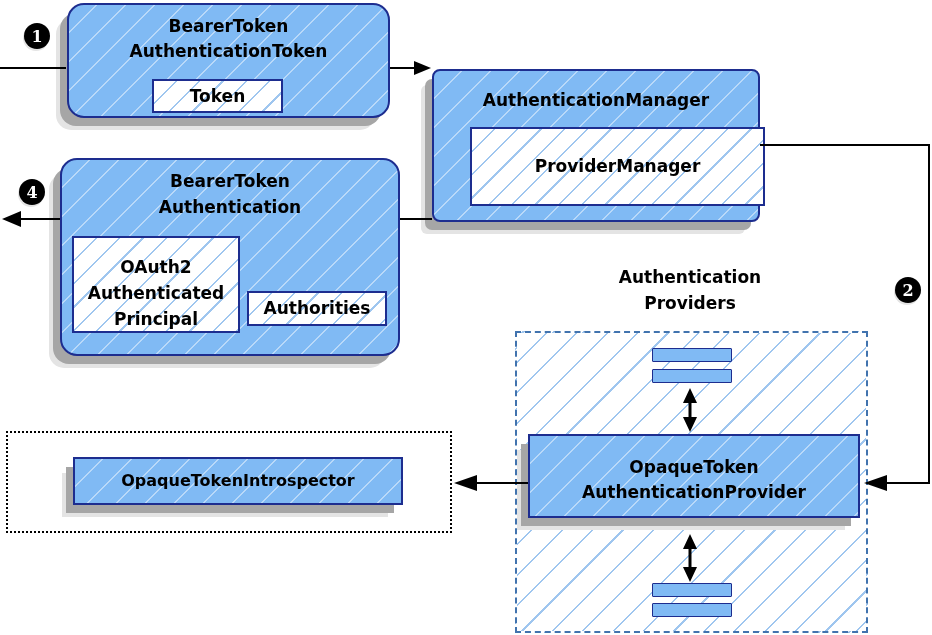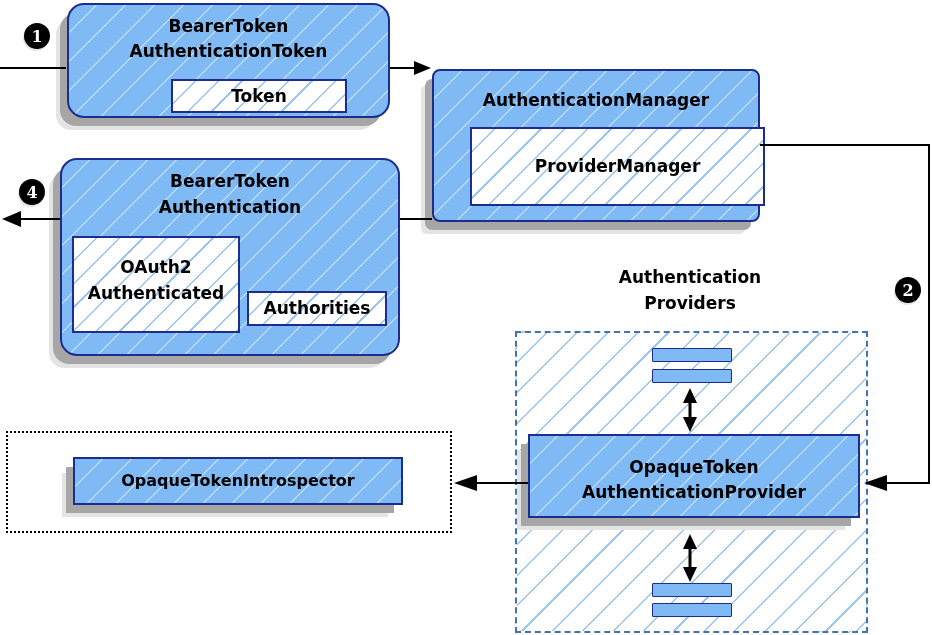--- a/index.html
+++ b/index.html
@@ -122,40 +122,41 @@
   </div>
   <div class="badge" style="left:19px; top:179px;">
     <span>4</span>
   </div>
 
   <div class="node rounded" style="left:67px; top:3px; width:323px; height:115px;">
     <div class="node-title" style="padding-top:9px;">
       <div>BearerToken</div>
       <div>AuthenticationToken</div>
     </div>
-    <div class="hatch-box" style="left:83px; top:74px; width:176px; height:34px; line-height:30px;margin-left:19px;">
+    <div class="hatch-box" style="left:83px; top:74px; width:131px; height:34px; line-height:30px;">
       <span>Token</span>
     </div>
   </div>
 
   <div class="node" style="left:432px; top:69px; width:328px; height:153px;border-radius:8px;">
     <div class="node-title" style="padding-top:17px;">AuthenticationManager</div>
     <div class="hatch-box" style="left:36px; top:56px; width:295px; height:79px; line-height:75px;">
       <span>ProviderManager</span>
     </div>
   </div>
 
   <div class="node rounded" style="left:60px; top:158px; width:340px; height:198px;">
     <div class="node-title" style="padding-top:8px; line-height:26px;">
       <div>BearerToken</div>
       <div>Authentication</div>
     </div>
     <div class="hatch-box" style="left:10px; top:76px; width:168px; height:97px; line-height:26px; padding-top:16px;">
       <div>OAuth2</div>
       <div>Authenticated</div>
+      <div>Principal</div>
     </div>
     <div class="hatch-box" style="left:185px; top:107px; width:140px; height:35px; line-height:31px;margin-top:24px;">
       <span>Authorities</span>
     </div>
   </div>
 
   <div class="label-only" style="left:575px; top:264px; width:230px;">
     <div>Authentication</div>
     <div>Providers</div>
   </div>

